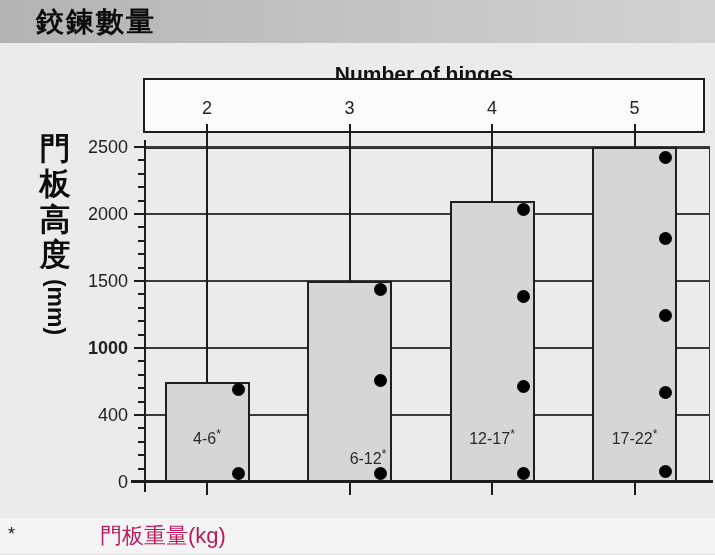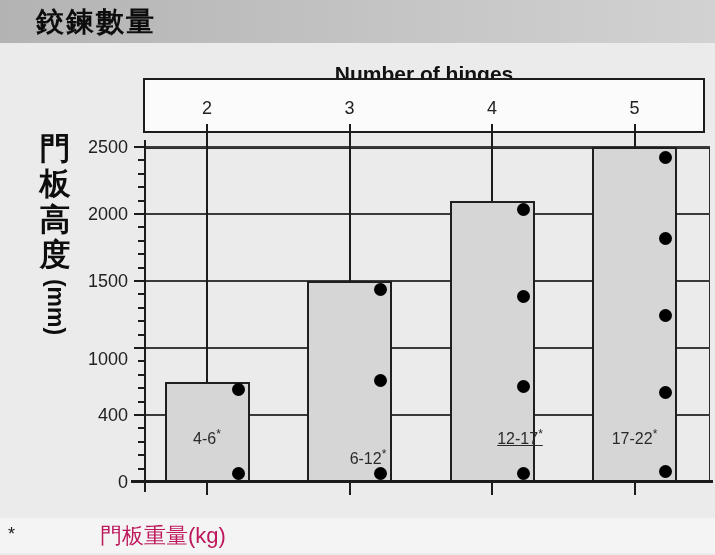--- a/index.html
+++ b/index.html
@@ -139,21 +139,21 @@
 
   <div class="plot-frame"></div>
   <div id="dyn">
       <div class="major-tick" style="top: 482px;"></div>
       <div class="y-tick-label" style="top: 482px;">0</div>
       <div class="grid-line" style="top: 414.25px;"></div>
       <div class="major-tick" style="top: 415px;"></div>
       <div class="y-tick-label" style="top: 415px;">400</div>
       <div class="grid-line" style="top: 347.25px;"></div>
       <div class="major-tick" style="top: 348px;"></div>
-      <div class="y-tick-label" style="top: 359px;">1000</div>
+      <div class="y-tick-label" style="top: 348px; font-weight: bold;">1000</div>
       <div class="grid-line" style="top: 280.25px;"></div>
       <div class="major-tick" style="top: 281px;"></div>
       <div class="y-tick-label" style="top: 281px;">1500</div>
       <div class="grid-line" style="top: 213.25px;"></div>
       <div class="major-tick" style="top: 214px;"></div>
       <div class="y-tick-label" style="top: 214px;">2000</div>
       <div class="grid-line" style="top: 146.25px;"></div>
       <div class="major-tick" style="top: 147px;"></div>
       <div class="y-tick-label" style="top: 147px;">2500</div>
       <div class="minor-tick" style="top: 468.6px;"></div>
@@ -191,21 +191,21 @@
       <div class="hinge-bar" style="left: 349.5px; top: 281px; height: 201px;"></div>
       <div class="hinge-dot" style="left: 374px; top: 282.54px;"></div>
       <div class="hinge-dot" style="left: 374px; top: 373.66px;"></div>
       <div class="hinge-dot" style="left: 374px; top: 466.79px;"></div>
       <div class="weight-label" style="left: 368px; margin-top: 20px;">6-12<span class="sup">*</span></div>
       <div class="hinge-bar" style="left: 492px; top: 200.6px; height: 281.4px;"></div>
       <div class="hinge-dot" style="left: 516.5px; top: 203.48px;"></div>
       <div class="hinge-dot" style="left: 516.5px; top: 289.91px;"></div>
       <div class="hinge-dot" style="left: 516.5px; top: 379.69px;"></div>
       <div class="hinge-dot" style="left: 516.5px; top: 466.79px;"></div>
-      <div class="weight-label" style="left: 520px; text-decoration: underline;">12-17<span class="sup">*</span></div>
+      <div class="weight-label" style="left: 492px;">12-17<span class="sup">*</span></div>
       <div class="hinge-bar" style="left: 634.5px; top: 147px; height: 335px;"></div>
       <div class="hinge-dot" style="left: 659px; top: 151.22px;"></div>
       <div class="hinge-dot" style="left: 659px; top: 232.29px;"></div>
       <div class="hinge-dot" style="left: 659px; top: 309.34px;"></div>
       <div class="hinge-dot" style="left: 659px; top: 386.39px;"></div>
       <div class="hinge-dot" style="left: 659px; top: 464.78px;"></div>
       <div class="weight-label" style="left: 634.5px;">17-22<span class="sup">*</span></div>
     </div>
 
   <div class="y-axis-line"></div>

